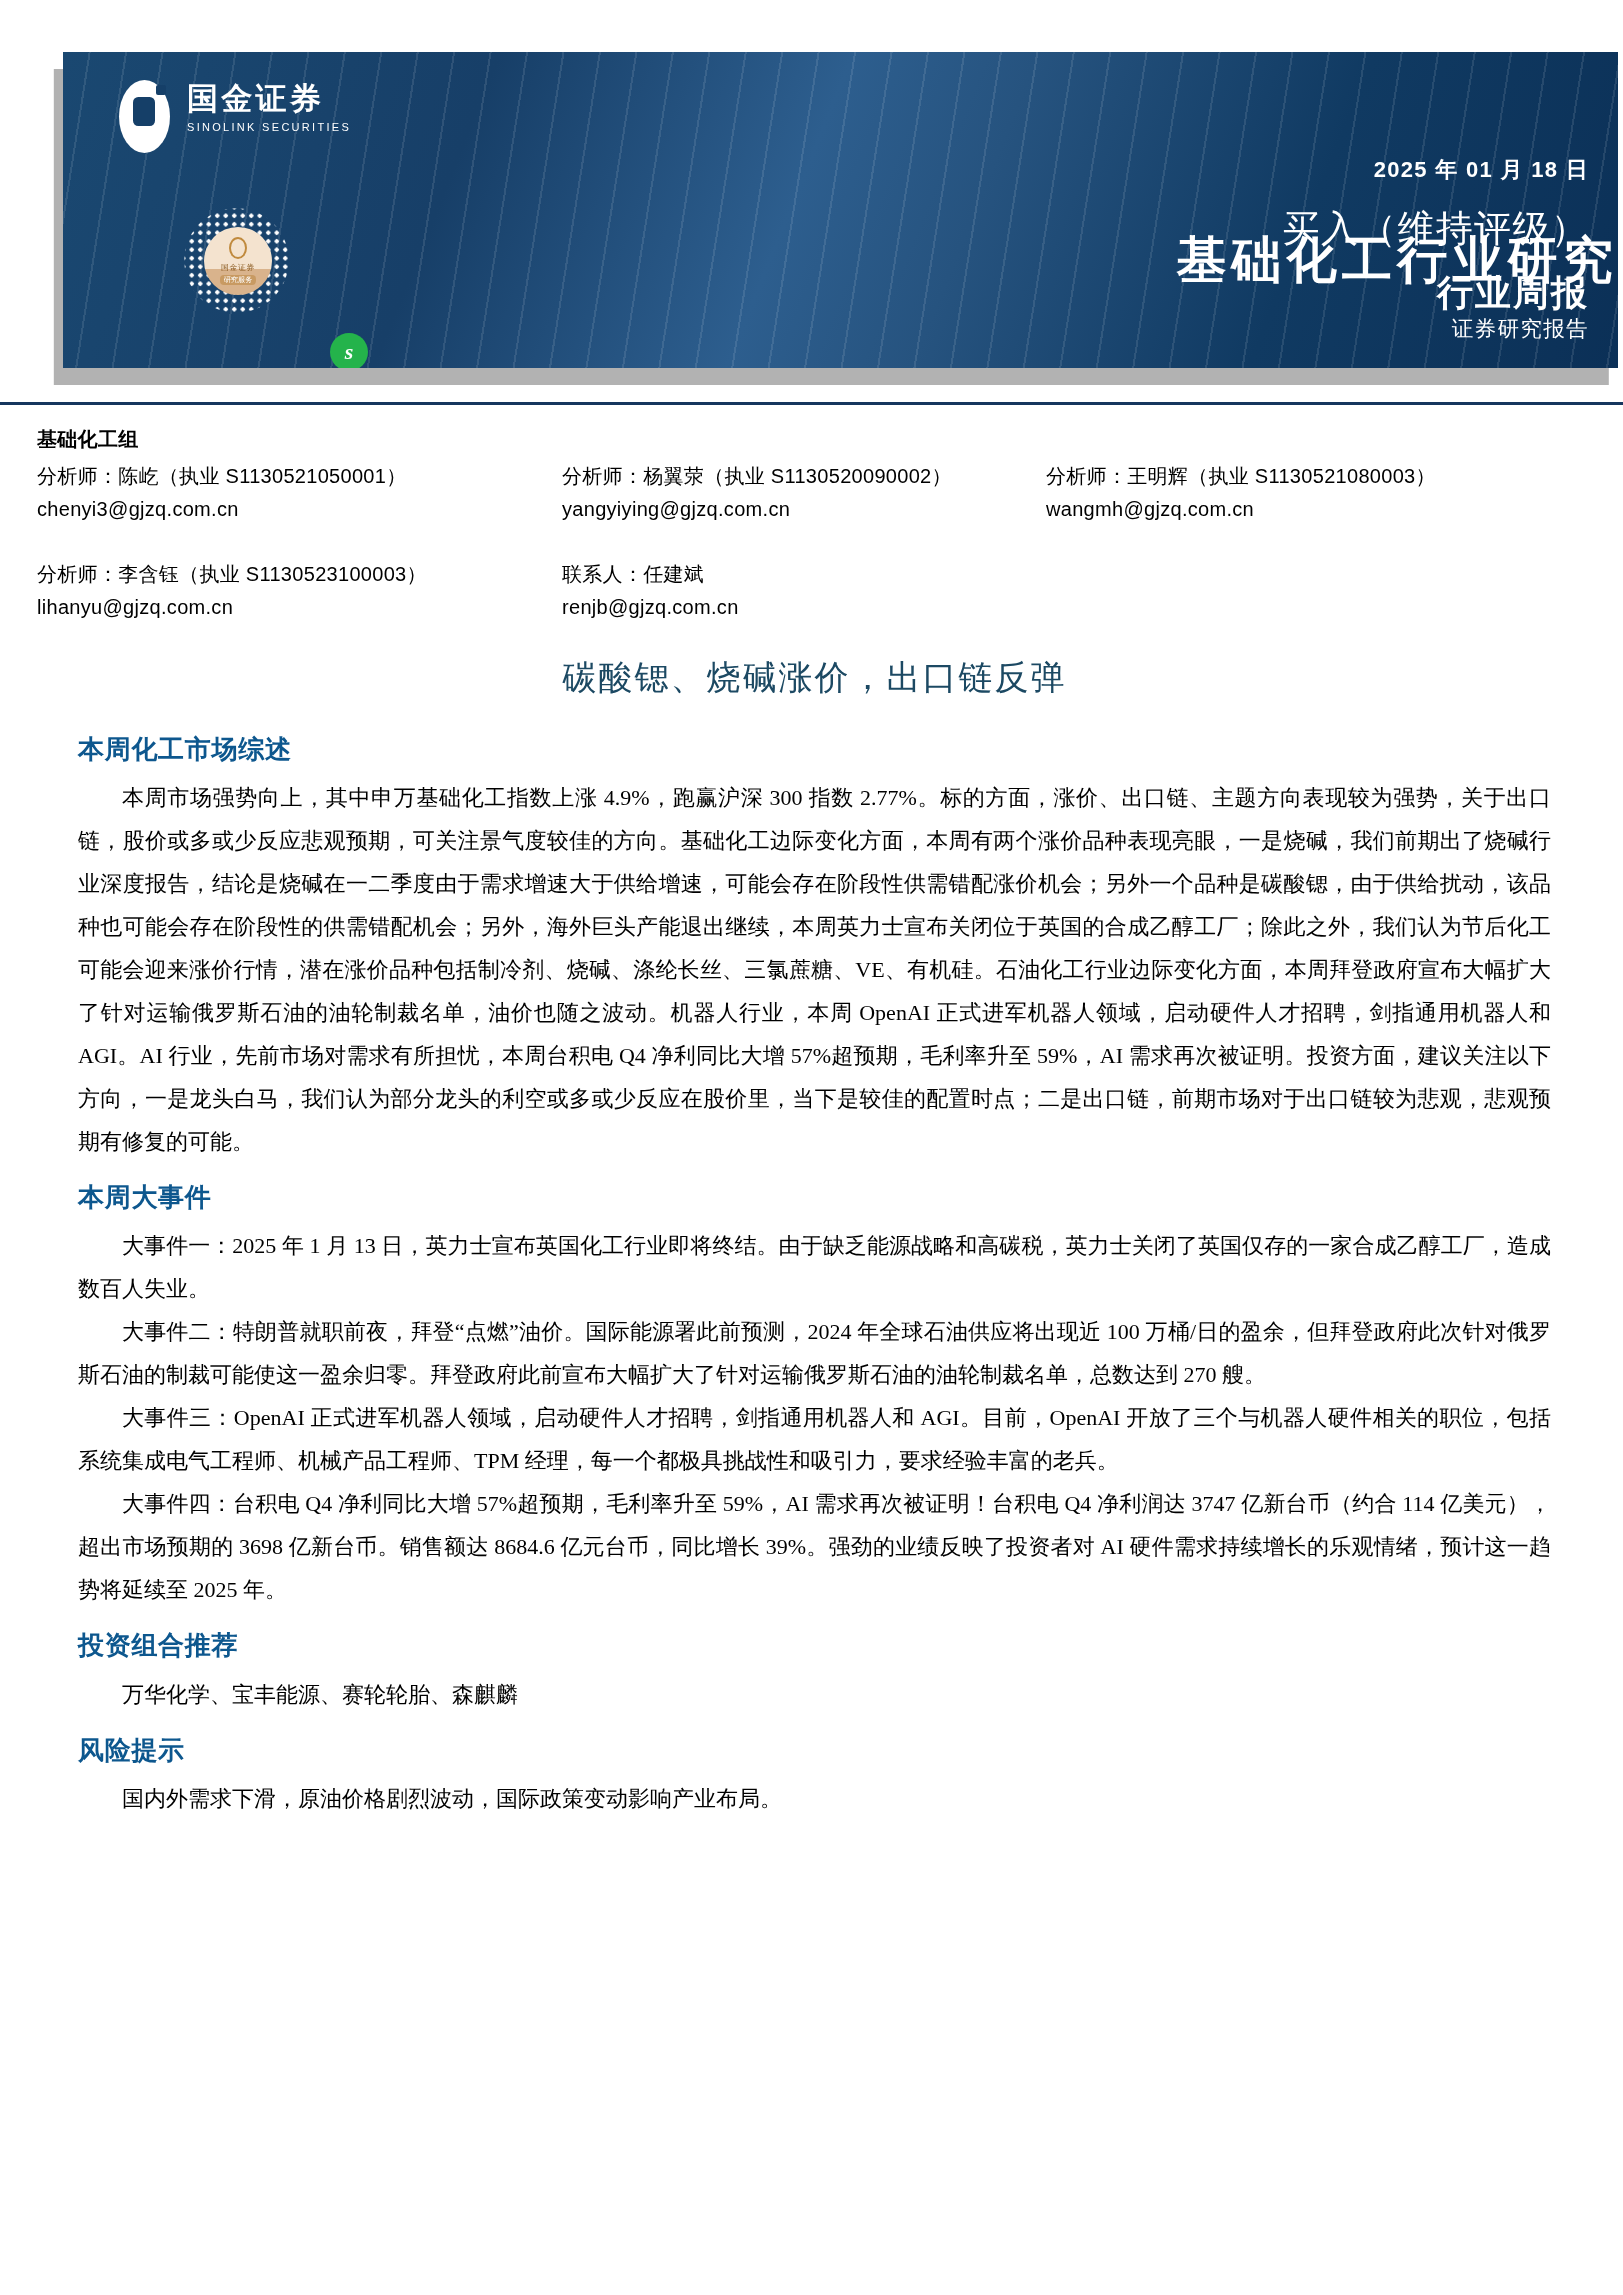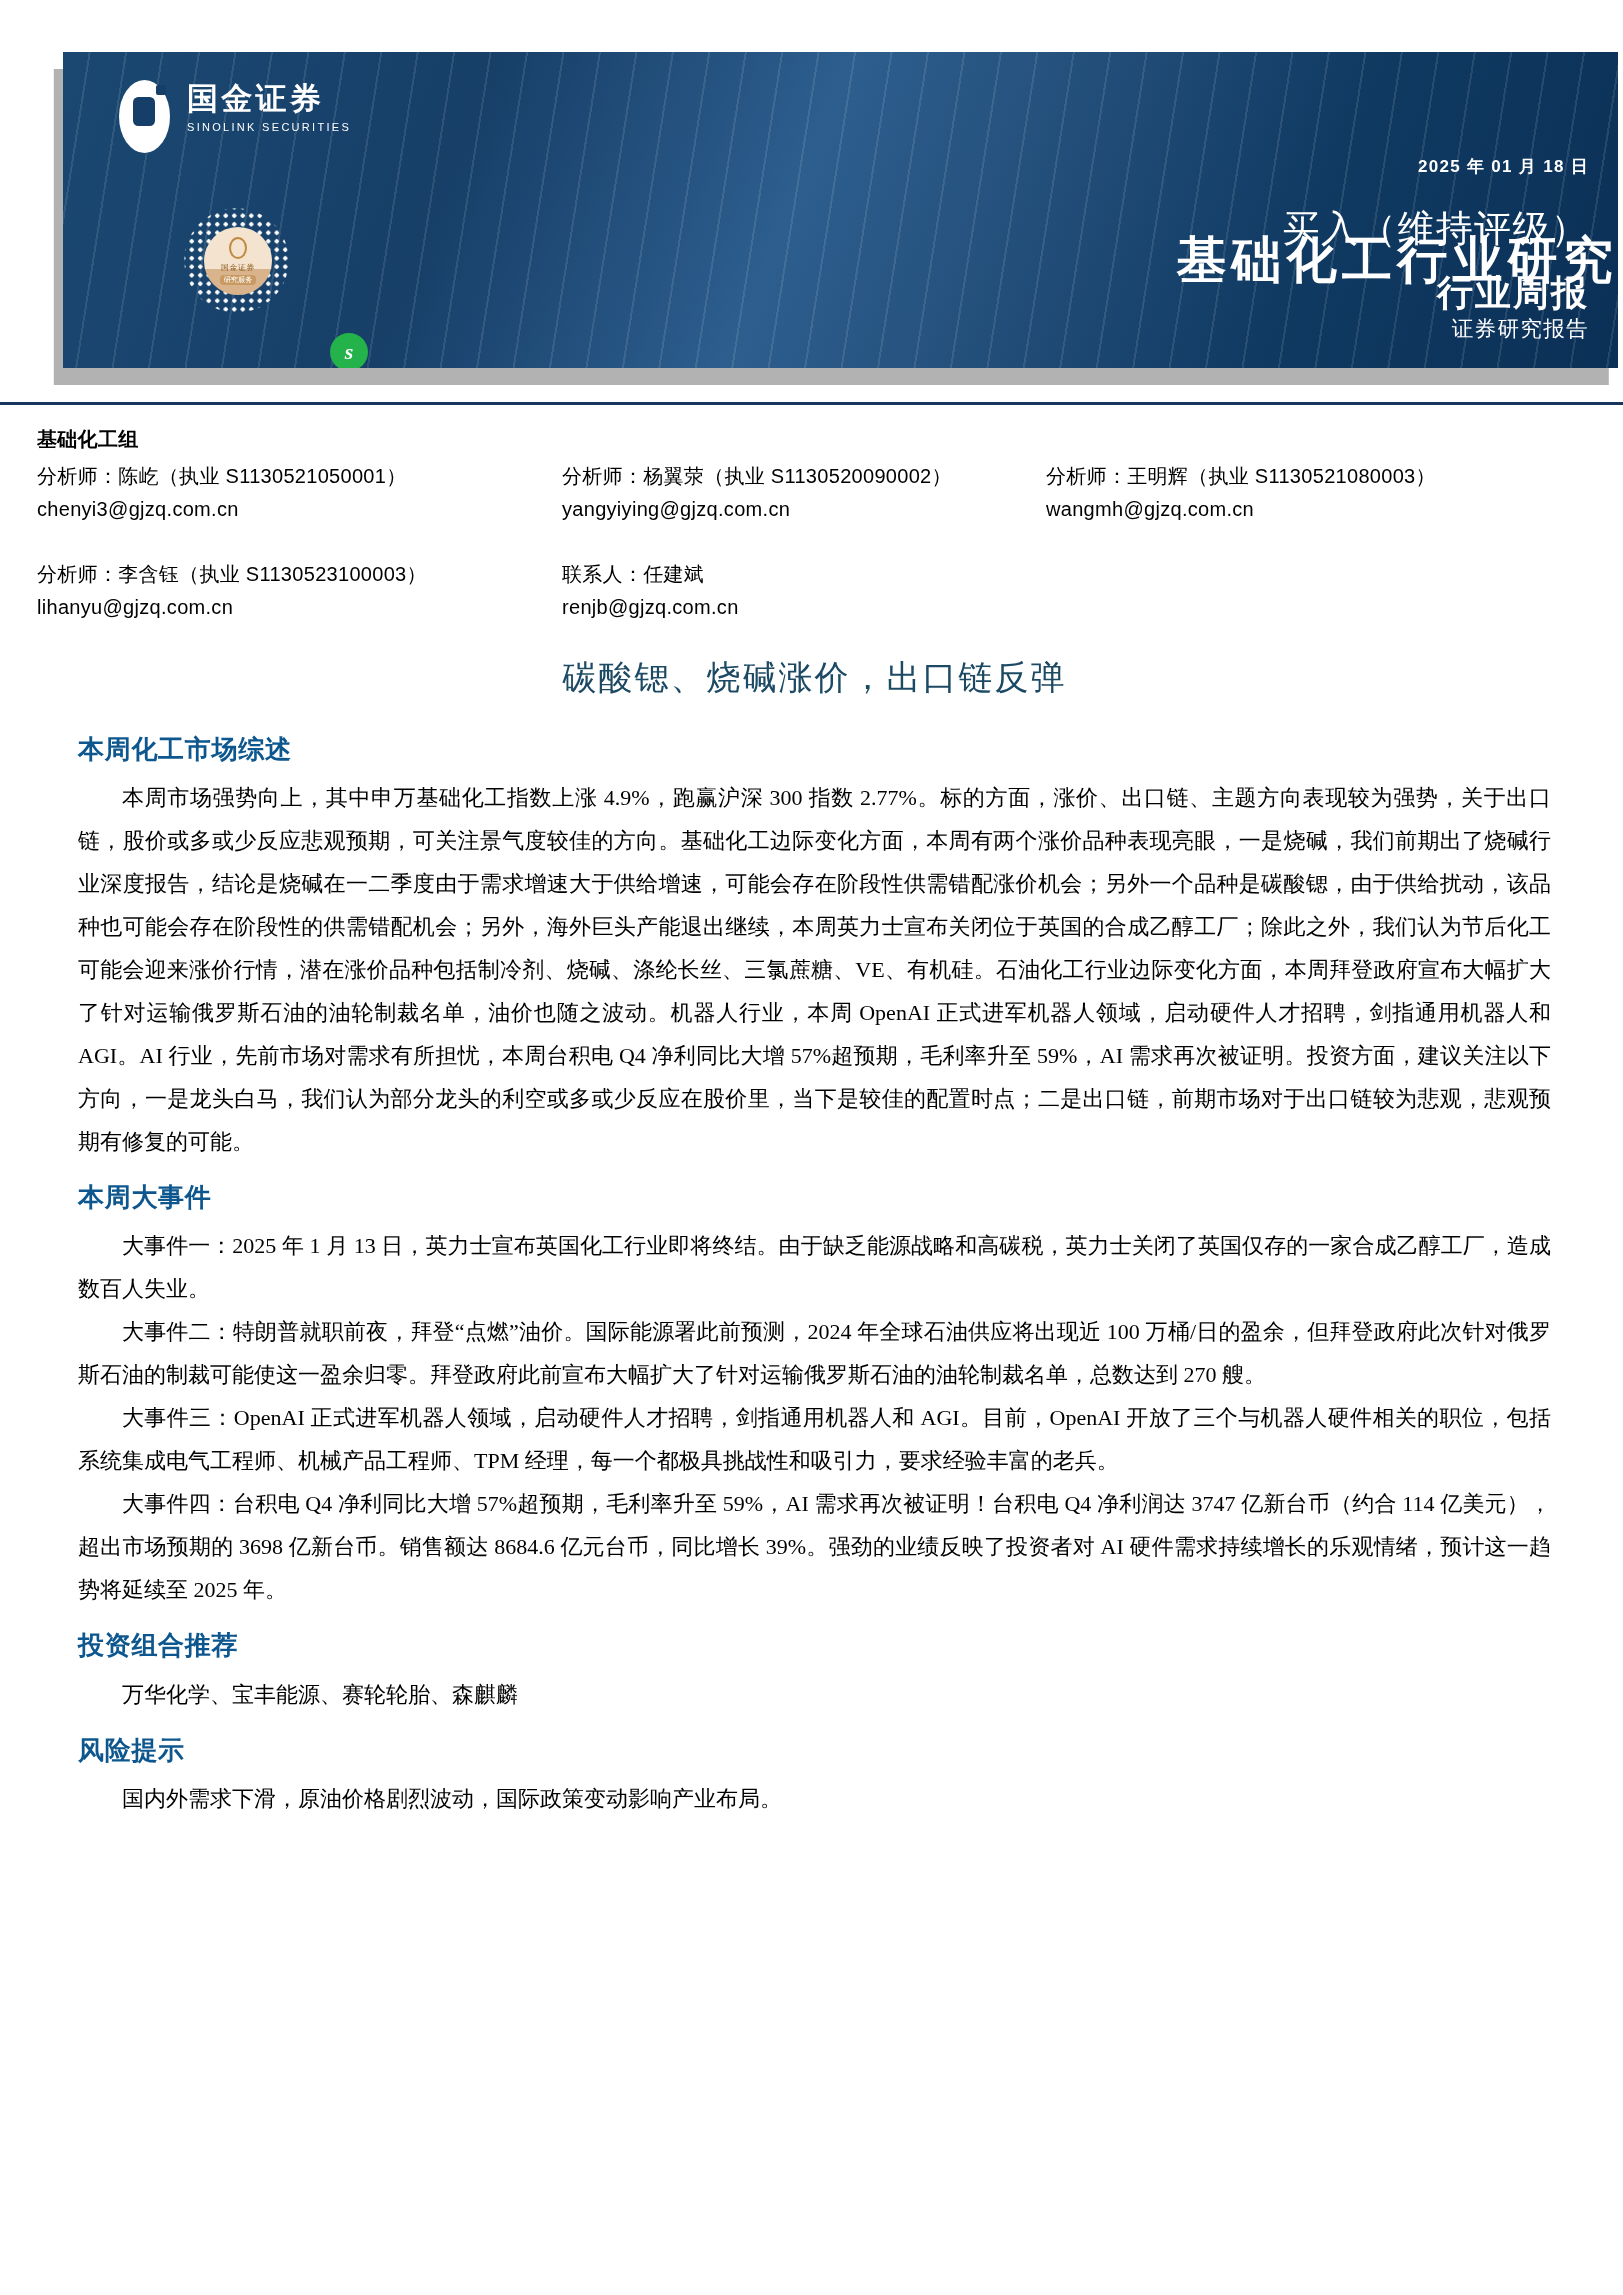--- a/index.html
+++ b/index.html
@@ -17,21 +17,21 @@
   .banner::before{
     content:"";position:absolute;inset:-39px;
     background:repeating-linear-gradient(99deg,rgba(255,255,255,0) 0 34px,rgba(255,255,255,0.10) 34px 36px);
   }
   .logo-row{position:absolute;left:56px;top:27.5px;display:flex;align-items:flex-start;z-index:2;}
   .logo-icon{position:relative;width:51px;height:73px;background:#ffffff;border-radius:50%;margin-right:17px;}
   .logo-icon::before{content:"";position:absolute;left:14.4px;top:17px;width:22px;height:29px;background:#153f68;border-radius:5.2px;}
   .logo-icon::after{content:"";position:absolute;right:3.9px;top:5.2px;width:10.5px;height:10.5px;background:#153f68;border-radius:2px;}
   .logo-txt .cn{font-size:31px;font-weight:bold;color:#fff;letter-spacing:3.3px;line-height:38px;}
   .logo-txt .en{font-size:11px;color:#fff;letter-spacing:2.3px;margin-top:3.9px;}
-  .banner-date{position:absolute;right:29px;top:103px;font-size:17px;font-weight:bold;color:#fff;z-index:2;letter-spacing:1.3px;}
+  .banner-date{position:absolute;right:29px;top:103px;font-size:22px;font-weight:bold;color:#fff;z-index:2;letter-spacing:1.3px;}
   .banner-title{position:absolute;left:0;right:0;top:175px;text-align:right;font-size:50px;font-weight:bold;color:#fff;letter-spacing:5.2px;z-index:2;}
   .banner-rating{position:absolute;right:29px;top:152px;font-size:37px;font-weight:normal;color:#fff;z-index:2;letter-spacing:1.3px;margin-left:48px;}
   .banner-reporttype{position:absolute;right:29px;top:217px;font-size:36px;font-weight:bold;color:#fff;z-index:2;letter-spacing:2px;}
   .banner-doctype{position:absolute;right:29px;top:262px;font-size:21.6px;color:#fff;z-index:2;letter-spacing:1.3px;}
   
   .qr{position:absolute;left:99px;top:134px;width:149px;height:149px;z-index:2;border-radius:50%;
       background:radial-gradient(circle at center,transparent 0 31px,rgba(255,255,255,0.001) 31px),
                  radial-gradient(#ffffff 34%,transparent 36%);
       background-size:100% 100%,8.5px 8.5px;
       -webkit-mask:radial-gradient(circle,#000 0 49%,transparent 50%);

